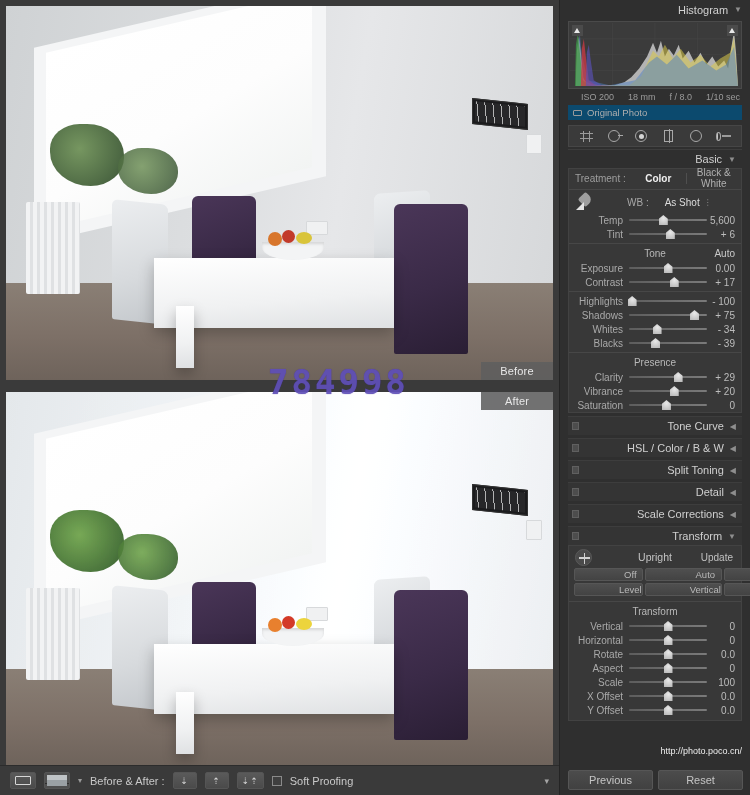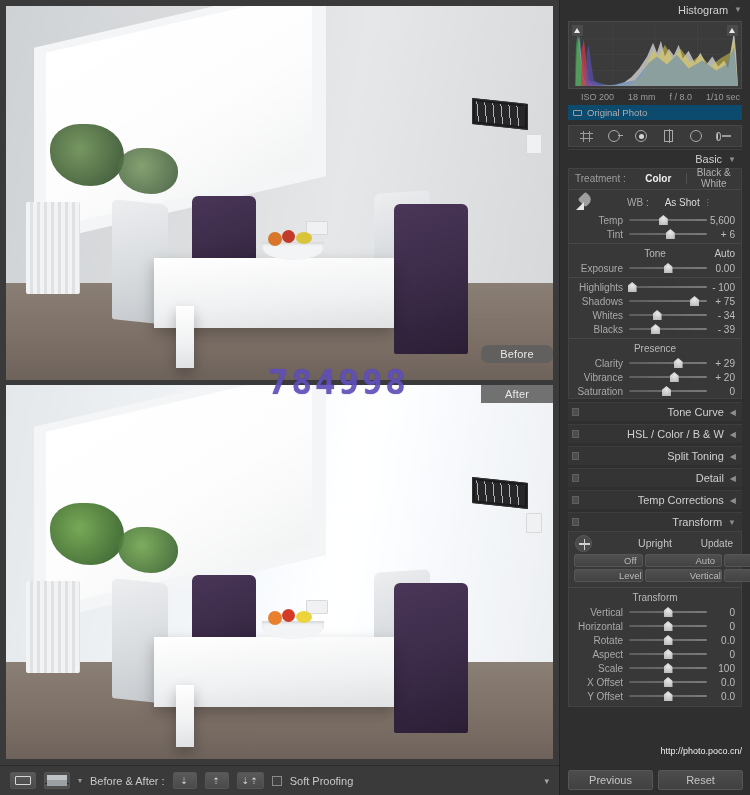--- a/index.html
+++ b/index.html
@@ -10,21 +10,21 @@
     overflow: hidden;
   }
   #app { position: relative; width: 750px; height: 795px; background: #333; }
 
   
   #center {
     position: absolute; left: 0; top: 0; width: 559px; height: 765px;
     background: #3a3a3a; padding: 6px 6px 0 6px;
   }
   .photo-wrap { position: relative; width: 547px; height: 374px; overflow: hidden; background:#6b6b6b; }
-  .photo-wrap.second { margin-top: 5px; }
+  .photo-wrap.second { margin-top: 12px; }
 
   
   .scene { position:absolute; inset:0; }
   .wall-left { position:absolute; left:0; top:0; width:100%; height:100%;
     background: linear-gradient(100deg,#cfd2d4 0%, #dcdee0 38%, #e6e7e9 60%, #d5d7d9 100%); }
   .skylight { position:absolute; }
   .sky-frame { background:#f4f5f6; }
   .sky-glass { background: linear-gradient(160deg,#ffffff 0%, #fdfdfd 55%, #f2f4f3 100%); }
   .foliage { position:absolute; border-radius:40% 50% 45% 55%;
     background: radial-gradient(circle at 40% 40%, #6f9158, #44613a 70%, #31482b 100%); opacity:.95; }
@@ -48,21 +48,21 @@
 
   .after .wall-left { filter: brightness(1.05) contrast(1.12) saturate(1.15); }
   .after .foliage { filter: saturate(1.4) brightness(1.1); }
 
   
   .ba-label {
     position:absolute; right:0; width:72px; height:18px;
     background: rgba(95,95,95,.88); color:#e8e8e8; font-size:11px;
     display:flex; align-items:center; justify-content:center; letter-spacing:.2px;
   }
-  .ba-before { bottom:17px;border-radius:7px; }
+  .ba-before { bottom:0; }
   .ba-after  { top:0; }
 
   
   #wm-number {
     position:absolute; left:268px; top:362px; z-index:20;
     font-family:"DejaVu Sans Mono", monospace; font-size:34px; font-weight:bold;
     color:#5f4fb8; letter-spacing:3px; opacity:.92;
     text-shadow: 0 0 1px rgba(70,50,160,.9);
   }
 
@@ -413,20 +413,28 @@
       </div>
 
       <div class="srow">
         <span class="nm">Exposure</span>
         <span class="track">
             <i class="bar"></i>
             <i class="knob" style="left:50%"></i>
           </span>
         <span class="vl">0.00</span>
       </div>
+      <div class="srow">
+        <span class="nm">Contrast</span>
+        <span class="track">
+            <i class="bar"></i>
+            <i class="knob" style="left:58%"></i>
+          </span>
+        <span class="vl">+ 17</span>
+      </div>
       <div class="divline"></div>
       <div class="srow">
         <span class="nm">Highlights</span>
         <span class="track">
             <i class="bar"></i>
             <i class="knob" style="left:4%"></i>
           </span>
         <span class="vl">- 100</span>
       </div>
       <div class="srow">
@@ -499,21 +507,21 @@
       <span>Split Toning</span>
       <span class="arr">◀</span>
     </div>
     <div class="sec">
       <span class="sw"></span>
       <span>Detail</span>
       <span class="arr">◀</span>
     </div>
     <div class="sec">
       <span class="sw"></span>
-      <span>Temp Corrections</span>
+      <span>Scale Corrections</span>
       <span class="arr">◀</span>
     </div>
     <div class="sec">
       <span class="sw"></span>
       <span>Transform</span>
       <span class="arr">▼</span>
     </div>
 
     <div id="transform-blk">
       <div id="upright-row">

